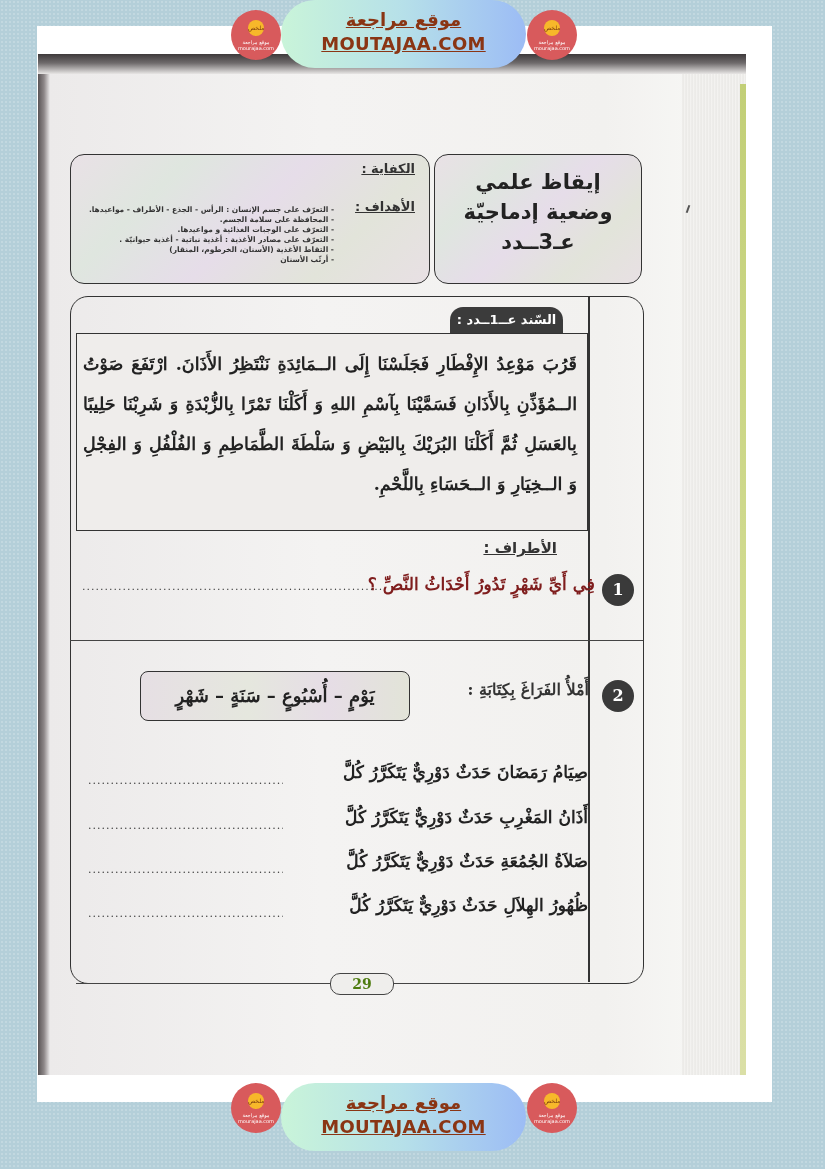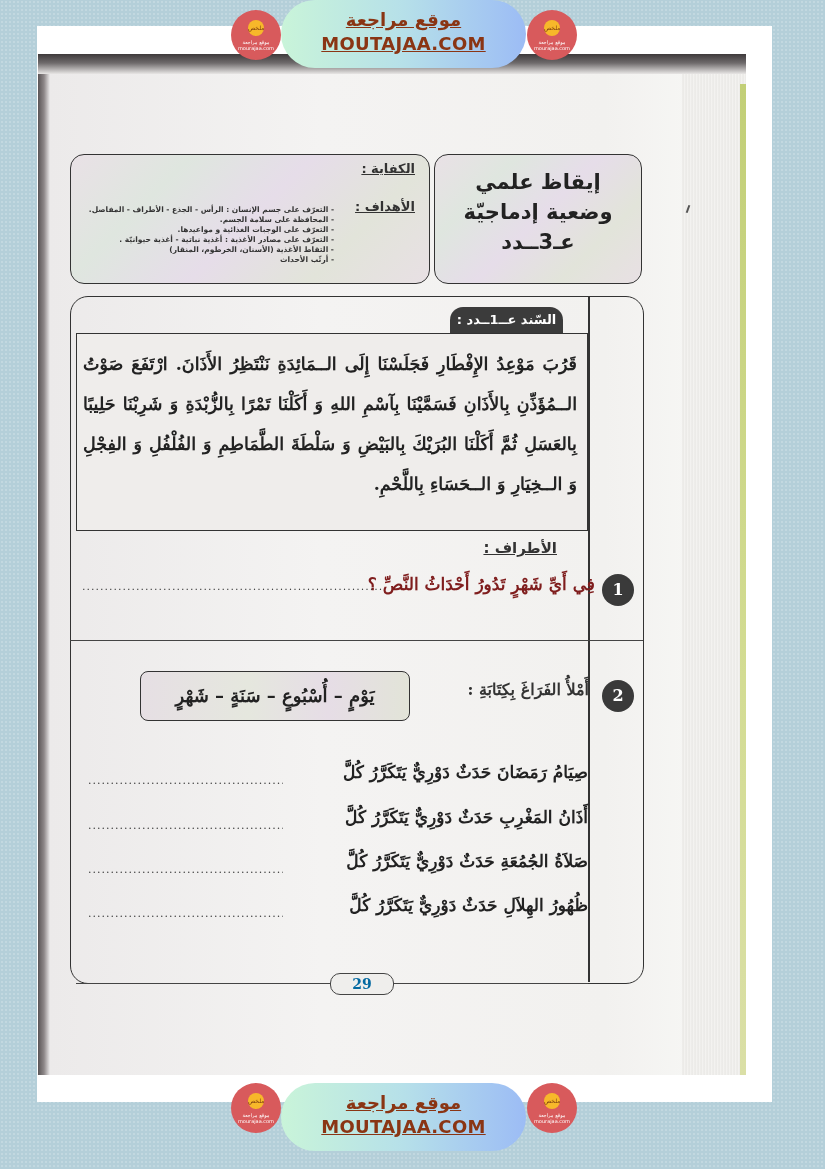--- a/index.html
+++ b/index.html
@@ -128,21 +128,21 @@
       position:absolute; left:88px; width:500px; height:34px; direction:rtl;
       font-family:"DejaVu Serif", serif; font-weight:bold; font-size:17px; color:#222;
     }
     .fill-line .txt { position:absolute; right:0; top:0; white-space:nowrap; }
     .fill-line .dline { position:absolute; left:0; top:12px; width:195px; overflow:hidden; white-space:nowrap; direction:ltr; }
     .page-num-line { position:absolute; left:76px; top:983px; width:512px; height:1px; background:#444; }
     .page-num {
       position:absolute; left:330px; top:973px; width:62px; height:20px;
       border:1.5px solid #444; border-radius:10px; background:#efeeec;
       text-align:center; line-height:20px; font-family:"DejaVu Serif", serif;
-      font-weight:bold; font-size:14px; color:#0369a1;
+      font-weight:bold; font-size:14px; color:#4d7c0f;
     }
     .tick { position:absolute; left:687px; top:205px; width:2px; height:8px; background:#555; transform:rotate(20deg); }
   </style>
 </head>
 <body>
 
 <div class="sheet"></div>
 
 <div class="scan">
   <div class="scan-top"></div>
@@ -157,26 +157,26 @@
     <div>إيقاظ علمي</div>
     <div>وضعية إدماجيّة</div>
     <div>عـ3ــدد</div>
   </div>
 </div>
 
 <div class="box goals-box">
   <div class="label" style="top:6px;">الكفاية :</div>
   <div class="label" style="top:44px;">الأهداف :</div>
   <div class="lines" style="top:50px;">
-    <div>- التعرّف على جسم الإنسان : الرأس - الجذع - الأطراف - المفاصل.</div>
+    <div>- التعرّف على جسم الإنسان : الرأس - الجذع - الأطراف - مواعيدها.</div>
     <div>- المحافظة على سلامة الجسم.</div>
     <div>- التعرّف على الوجبات الغذائية و مواعيدها.</div>
     <div>- التعرّف على مصادر الأغذية : أغذية نباتية - أغذية حيوانيّة .</div>
     <div>- التقاط الأغذية (الأسنان، الخرطوم، المنقار)</div>
-    <div>- أرتّب الأحداث</div>
+    <div>- أرتّب الأسنان</div>
   </div>
 </div>
 
 <div class="main-frame"></div>
 <div class="col-divider"></div>
 <div class="row-divider"></div>
 
 <div class="source-tag">السّند عــ1ــدد :</div>
 
 <div class="text-frame">

